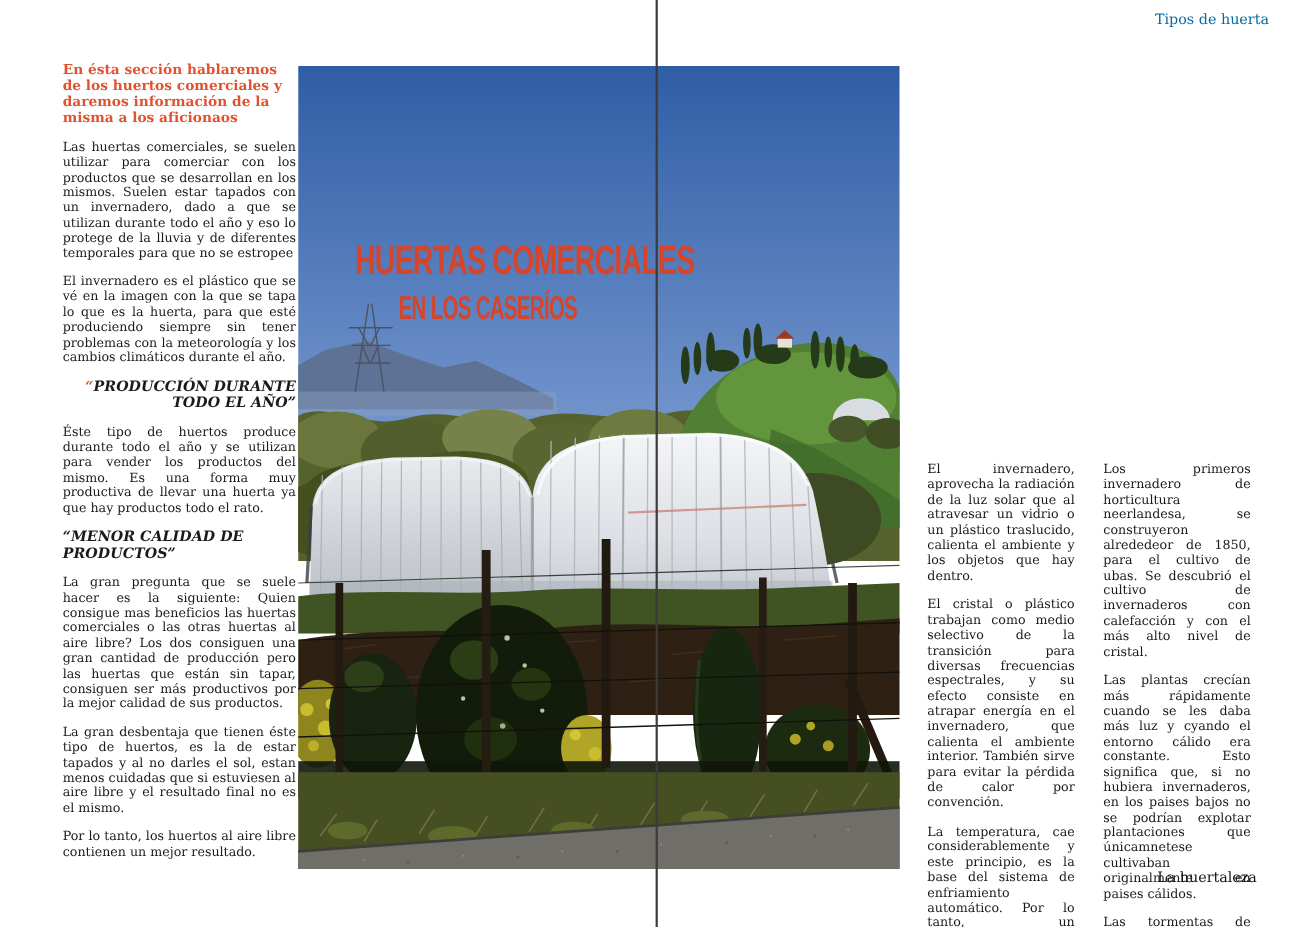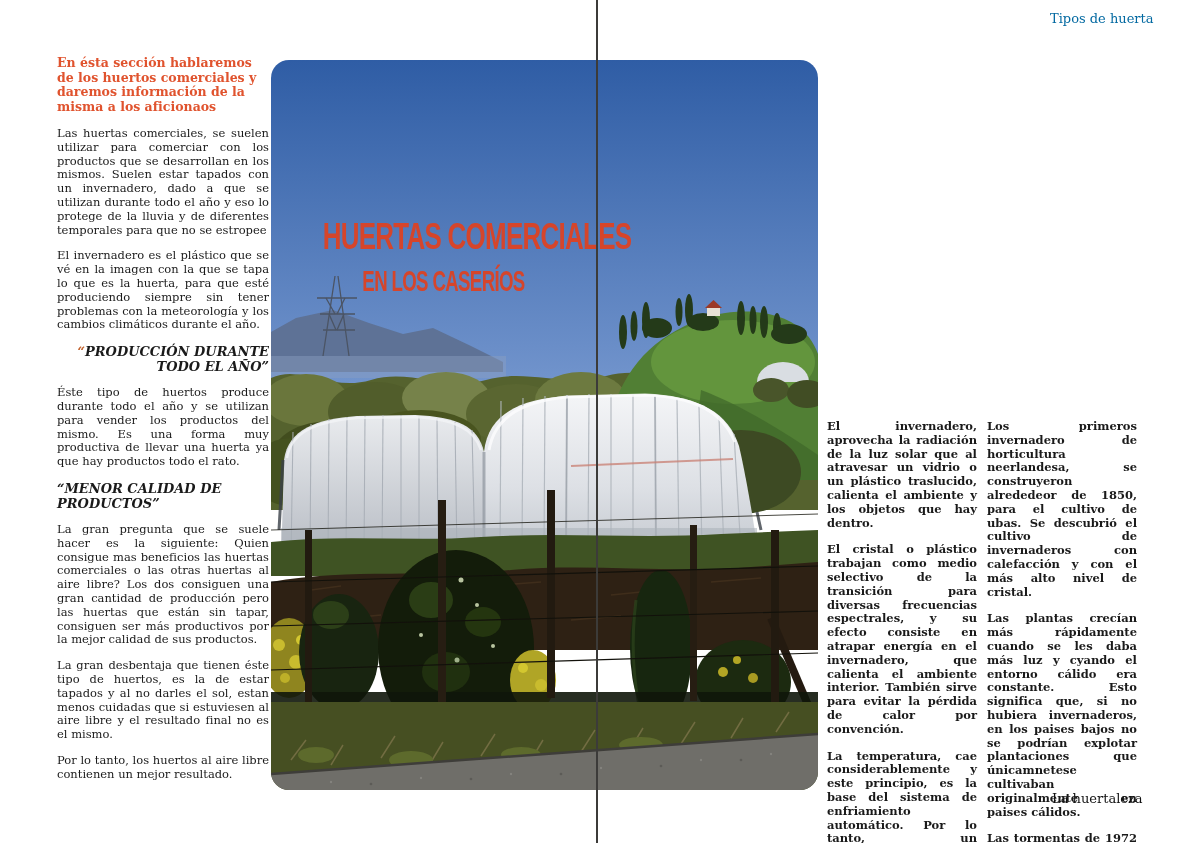--- a/index.html
+++ b/index.html
@@ -19,24 +19,24 @@
     margin:0 0 13px 0;text-align:left;}
   .body-p{font-size:11.5px;line-height:13.8px;text-align:justify;margin:0 0 12px 0;}
   .q-head{font-size:13px;font-style:italic;font-weight:bold;line-height:15px;margin:2px 0 12px 0;}
   .q-head.center{text-align:right;}
   .q-head .q{color:#c2622d;}
 
   
   .rcol{position:absolute;top:420px;width:150px;}
   .rcol1{left:827px;}
   .rcol2{left:987px;}
-  .rcol .body-p{margin:0 0 13px 0;font-weight:bold;}
-
-  
-  .photo{position:absolute;left:271px;top:60px;width:547px;height:730px;overflow:hidden;border-radius:18px;}
+  .rcol .body-p{margin:0 0 13px 16px;}
+
+  
+  .photo{position:absolute;left:271px;top:60px;width:547px;height:730px;overflow:hidden;}
   .photo svg{display:block;}
   .photo-title{position:absolute;left:0;top:157px;width:345px;text-align:center;
     color:#d5452b;font-family:"Liberation Sans",sans-serif;font-weight:bold;z-index:5;}
   .pt1{font-size:37px;line-height:40px;letter-spacing:-1px;transform:scaleX(0.70);transform-origin:50% 50%;white-space:nowrap;}
   .pt2{font-size:30px;line-height:33px;letter-spacing:-1px;transform:scaleX(0.62);transform-origin:50% 50%;margin-top:7px;white-space:nowrap;}
 </style>
 </head>
 <body>
 
 <div class="page">

